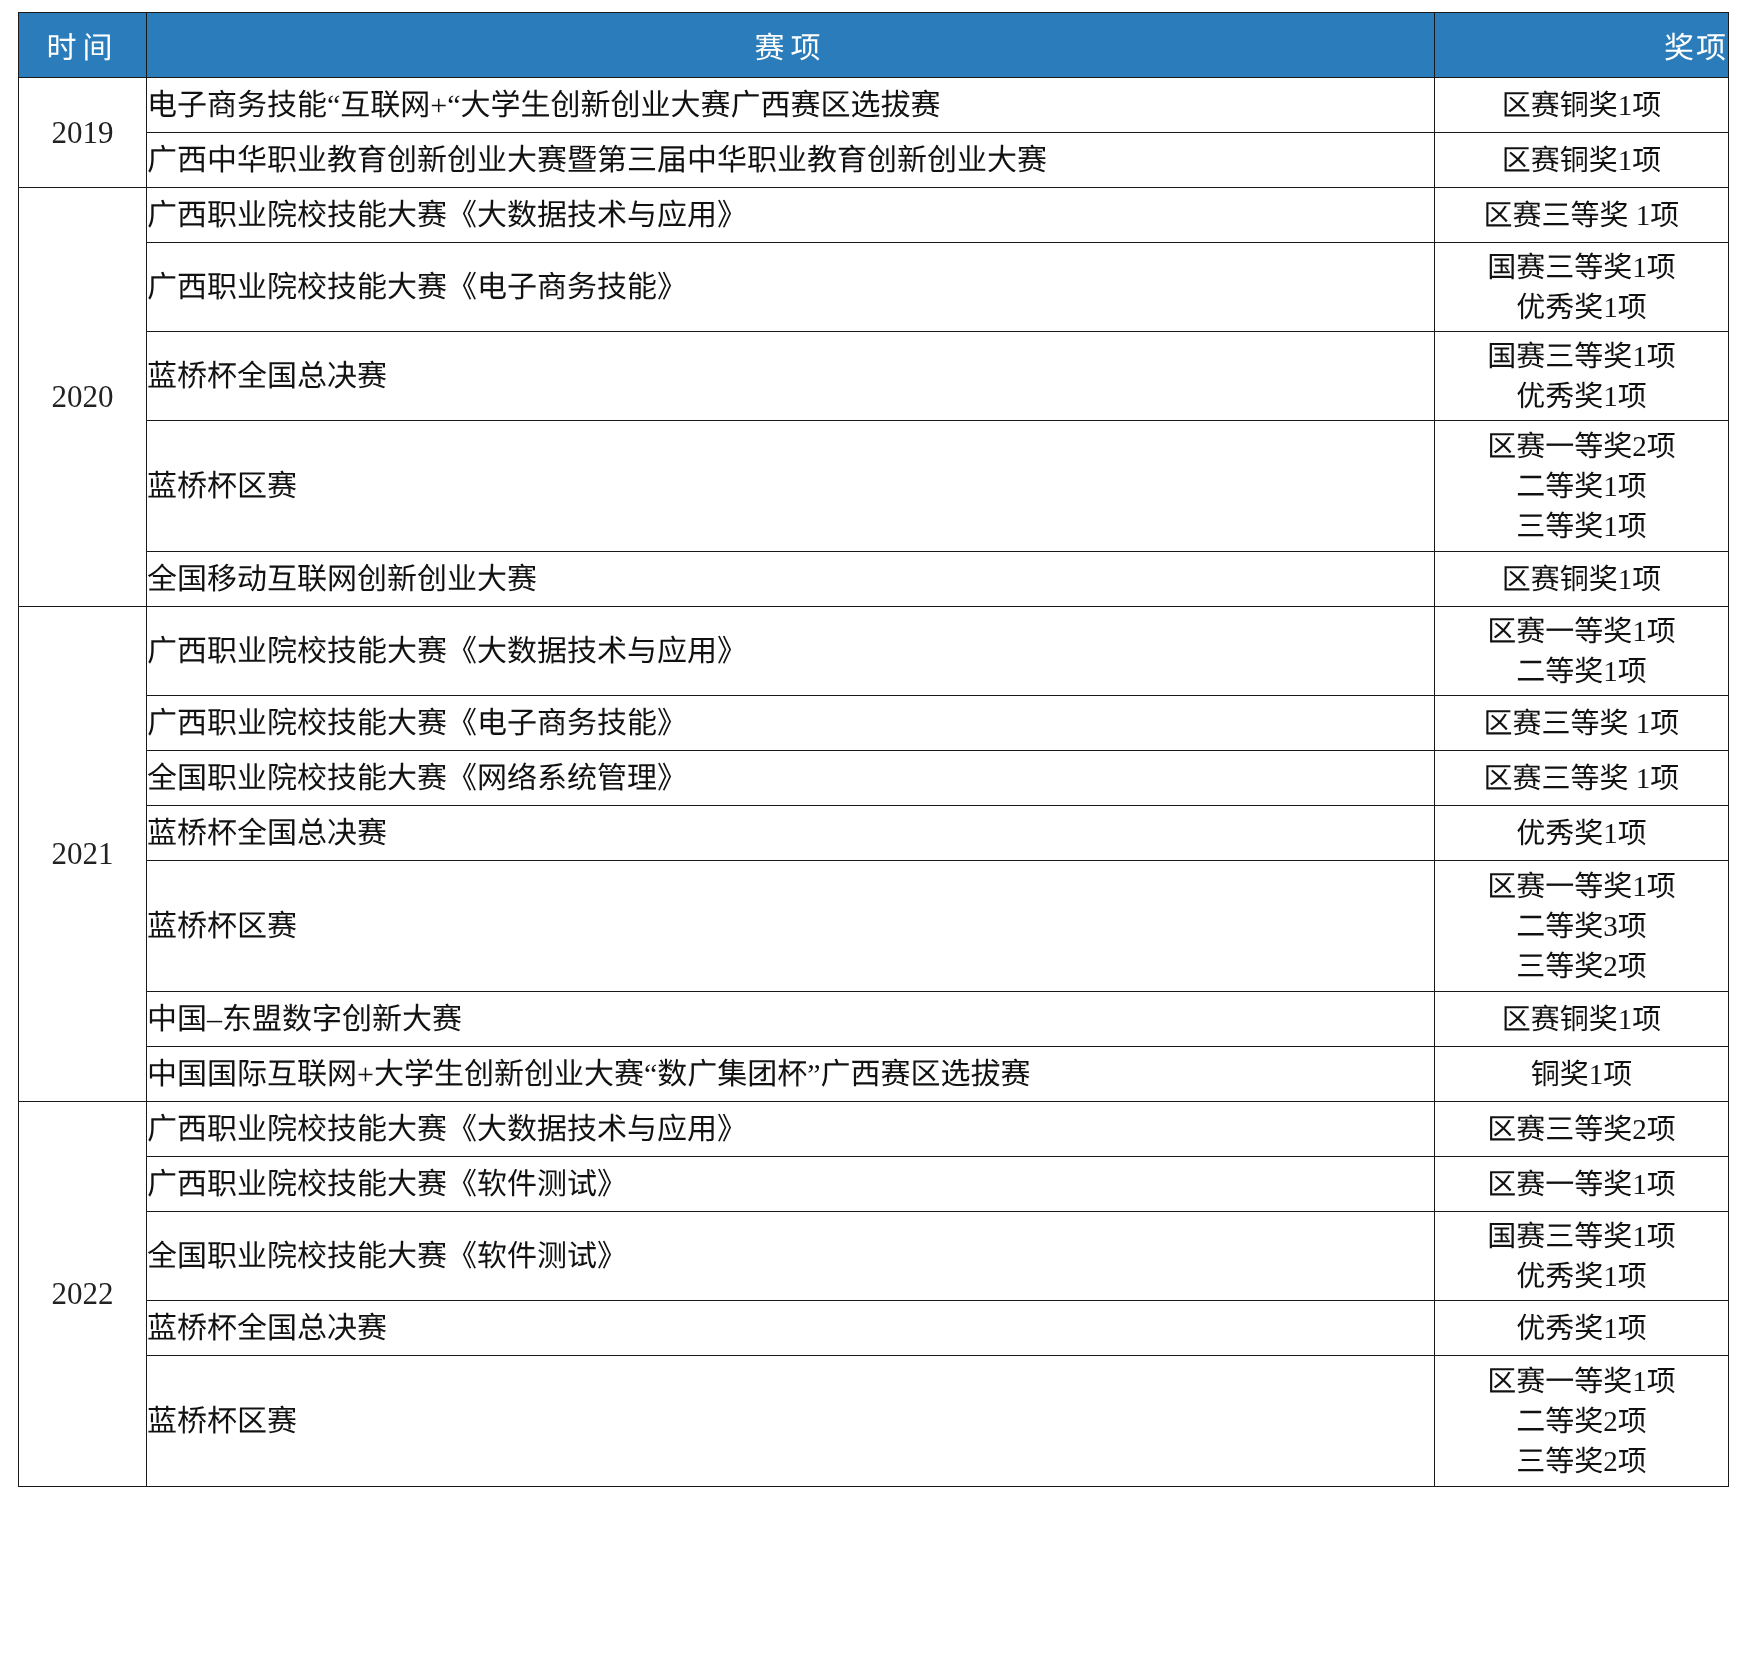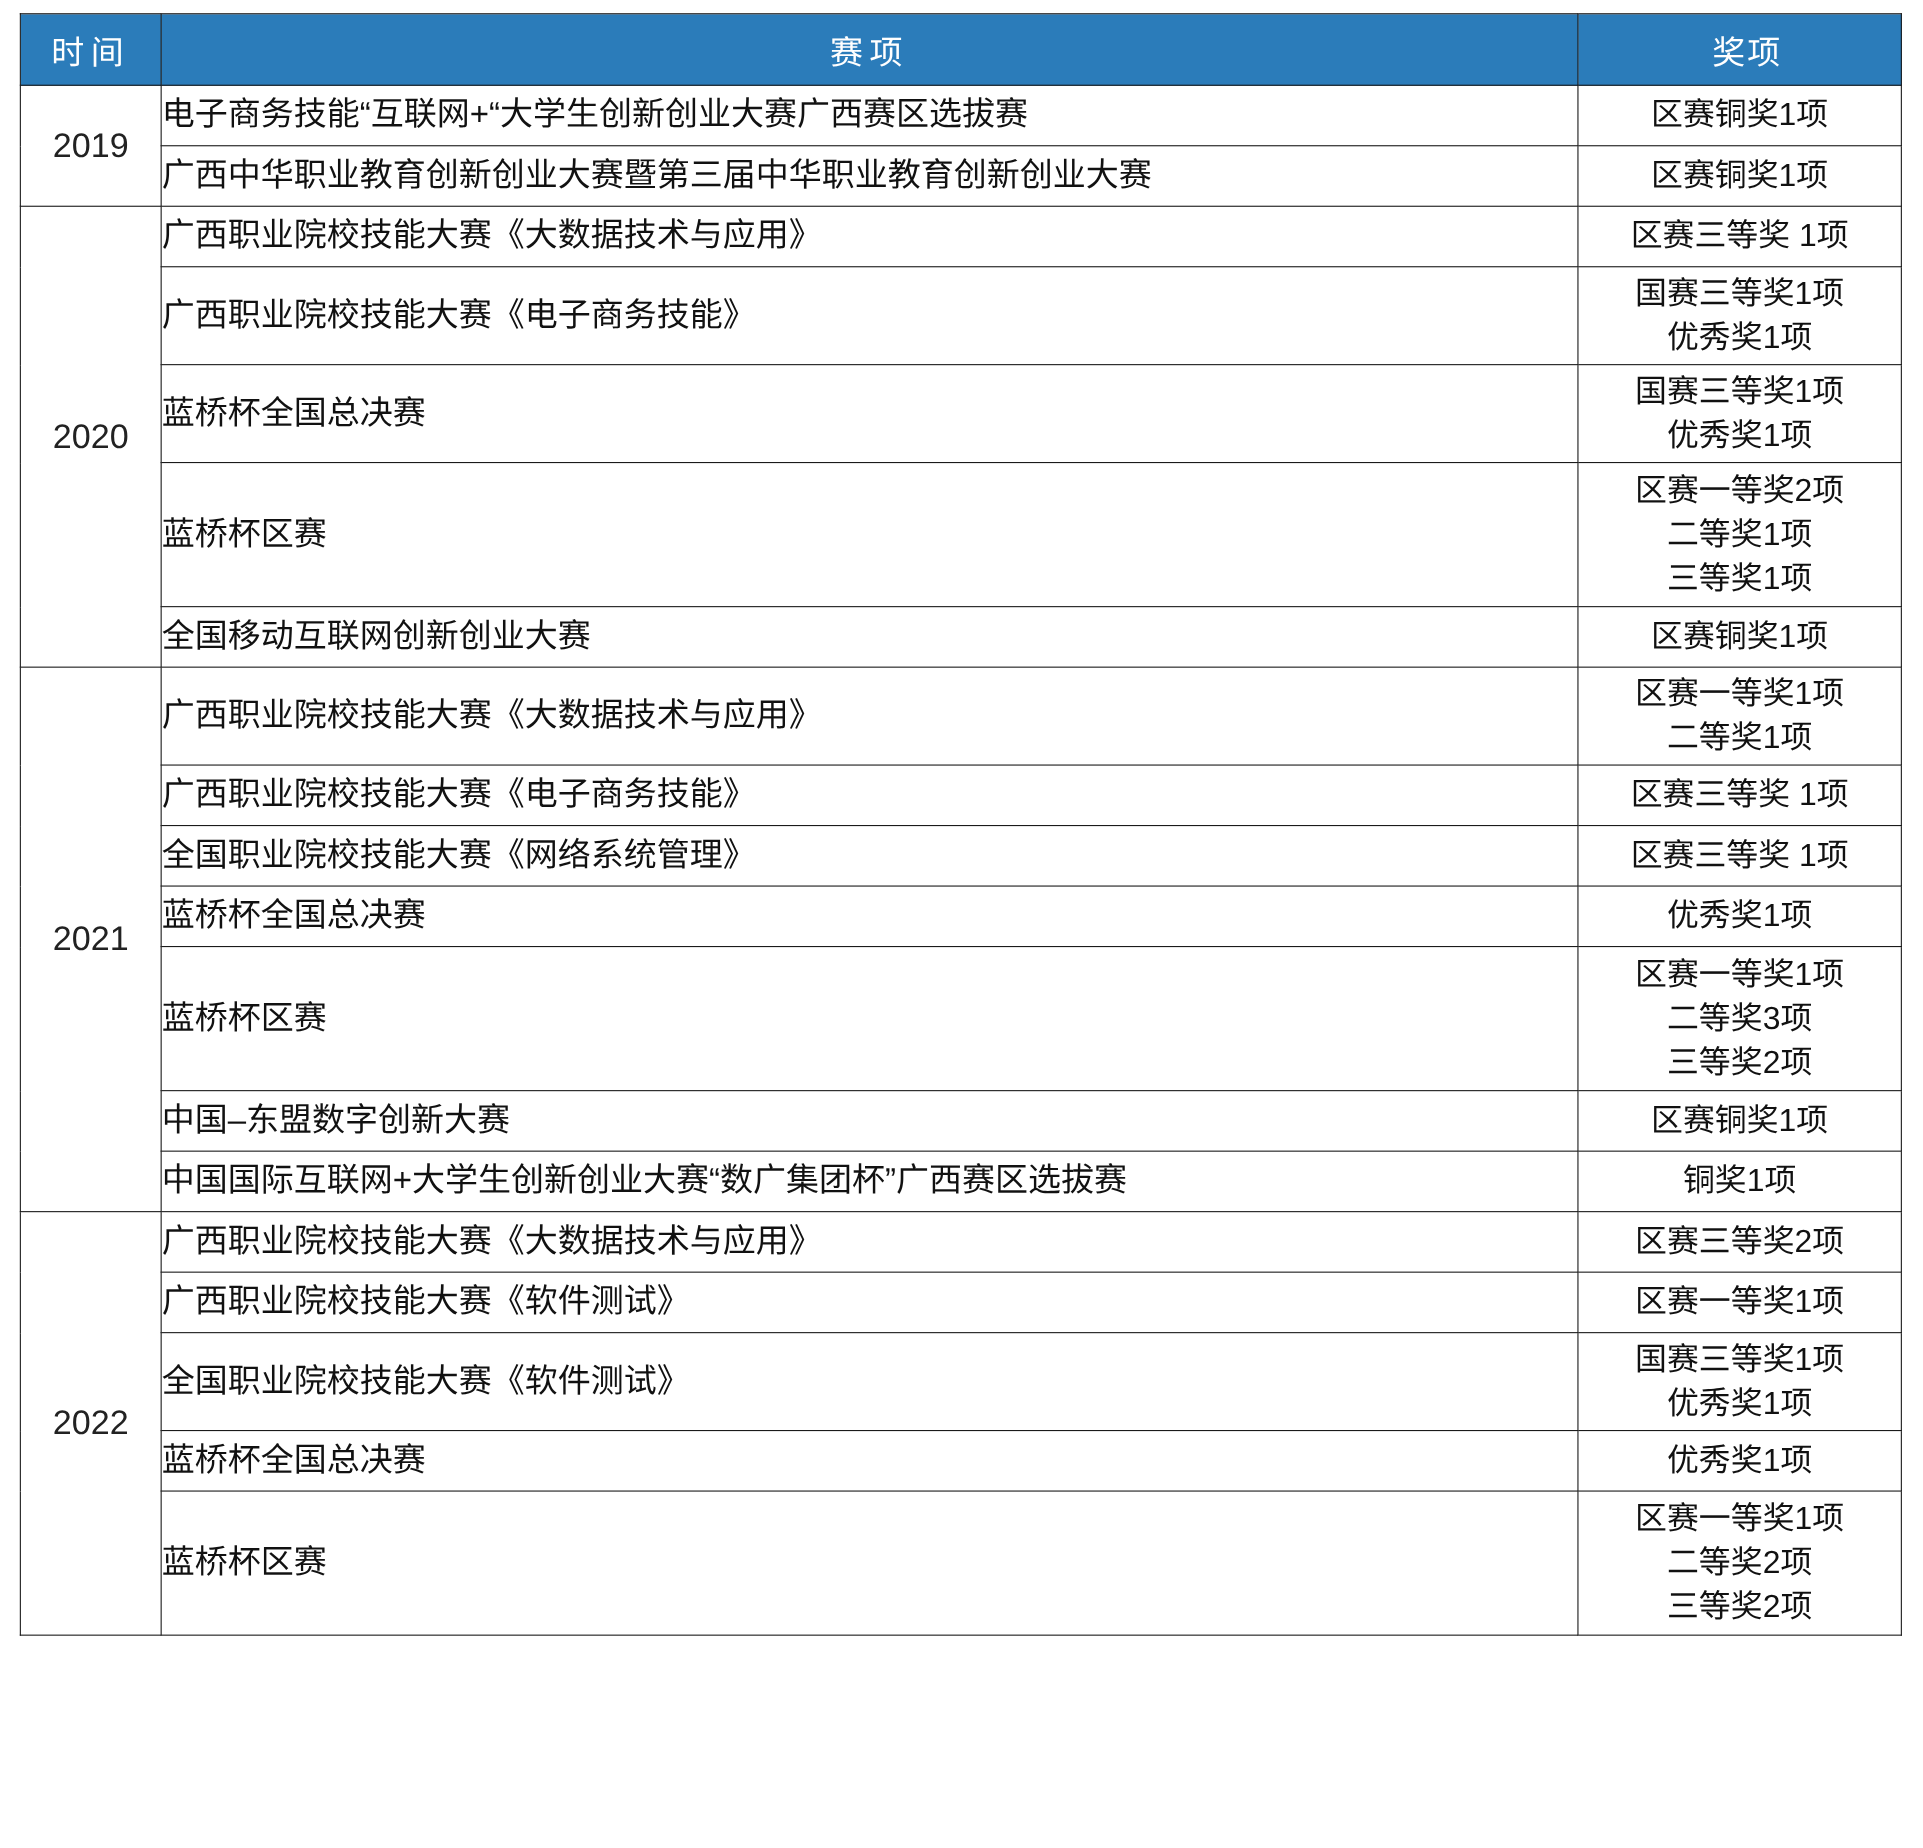--- a/index.html
+++ b/index.html
@@ -26,33 +26,34 @@
   }
   table.award-table col.col-year  { width: 128px; }
   table.award-table col.col-event { width: 1288px; }
   table.award-table col.col-prize { width: 294px; }
 
   table.award-table th,
   table.award-table td {
     border: 1px solid #1a1a1a;
     vertical-align: middle;
     padding: 0;
+    font-family: Liberation Serif, serif;
   }
   thead th {
     background: #2b7cba;
     color: #ffffff;
     font-size: 30px;
     font-weight: normal;
     height: 64px;
     letter-spacing: 2px;
     text-align: center;
   }
   thead th.th-year   { letter-spacing: 6px; }
   thead th.th-event  { letter-spacing: 6px; }
-  thead th.th-prize  { text-align: center; padding-left: 14px; letter-spacing: 2px; }
+  thead th.th-prize  { text-align: right; padding-left: 14px; letter-spacing: 2px; }
 
   td.year-cell {
     text-align: center;
     font-size: 31px;
     color: #222;
   }
   td.event-cell {
     text-align: left;
     padding: 8px 12px 8px 14px;
     font-size: 30px;

